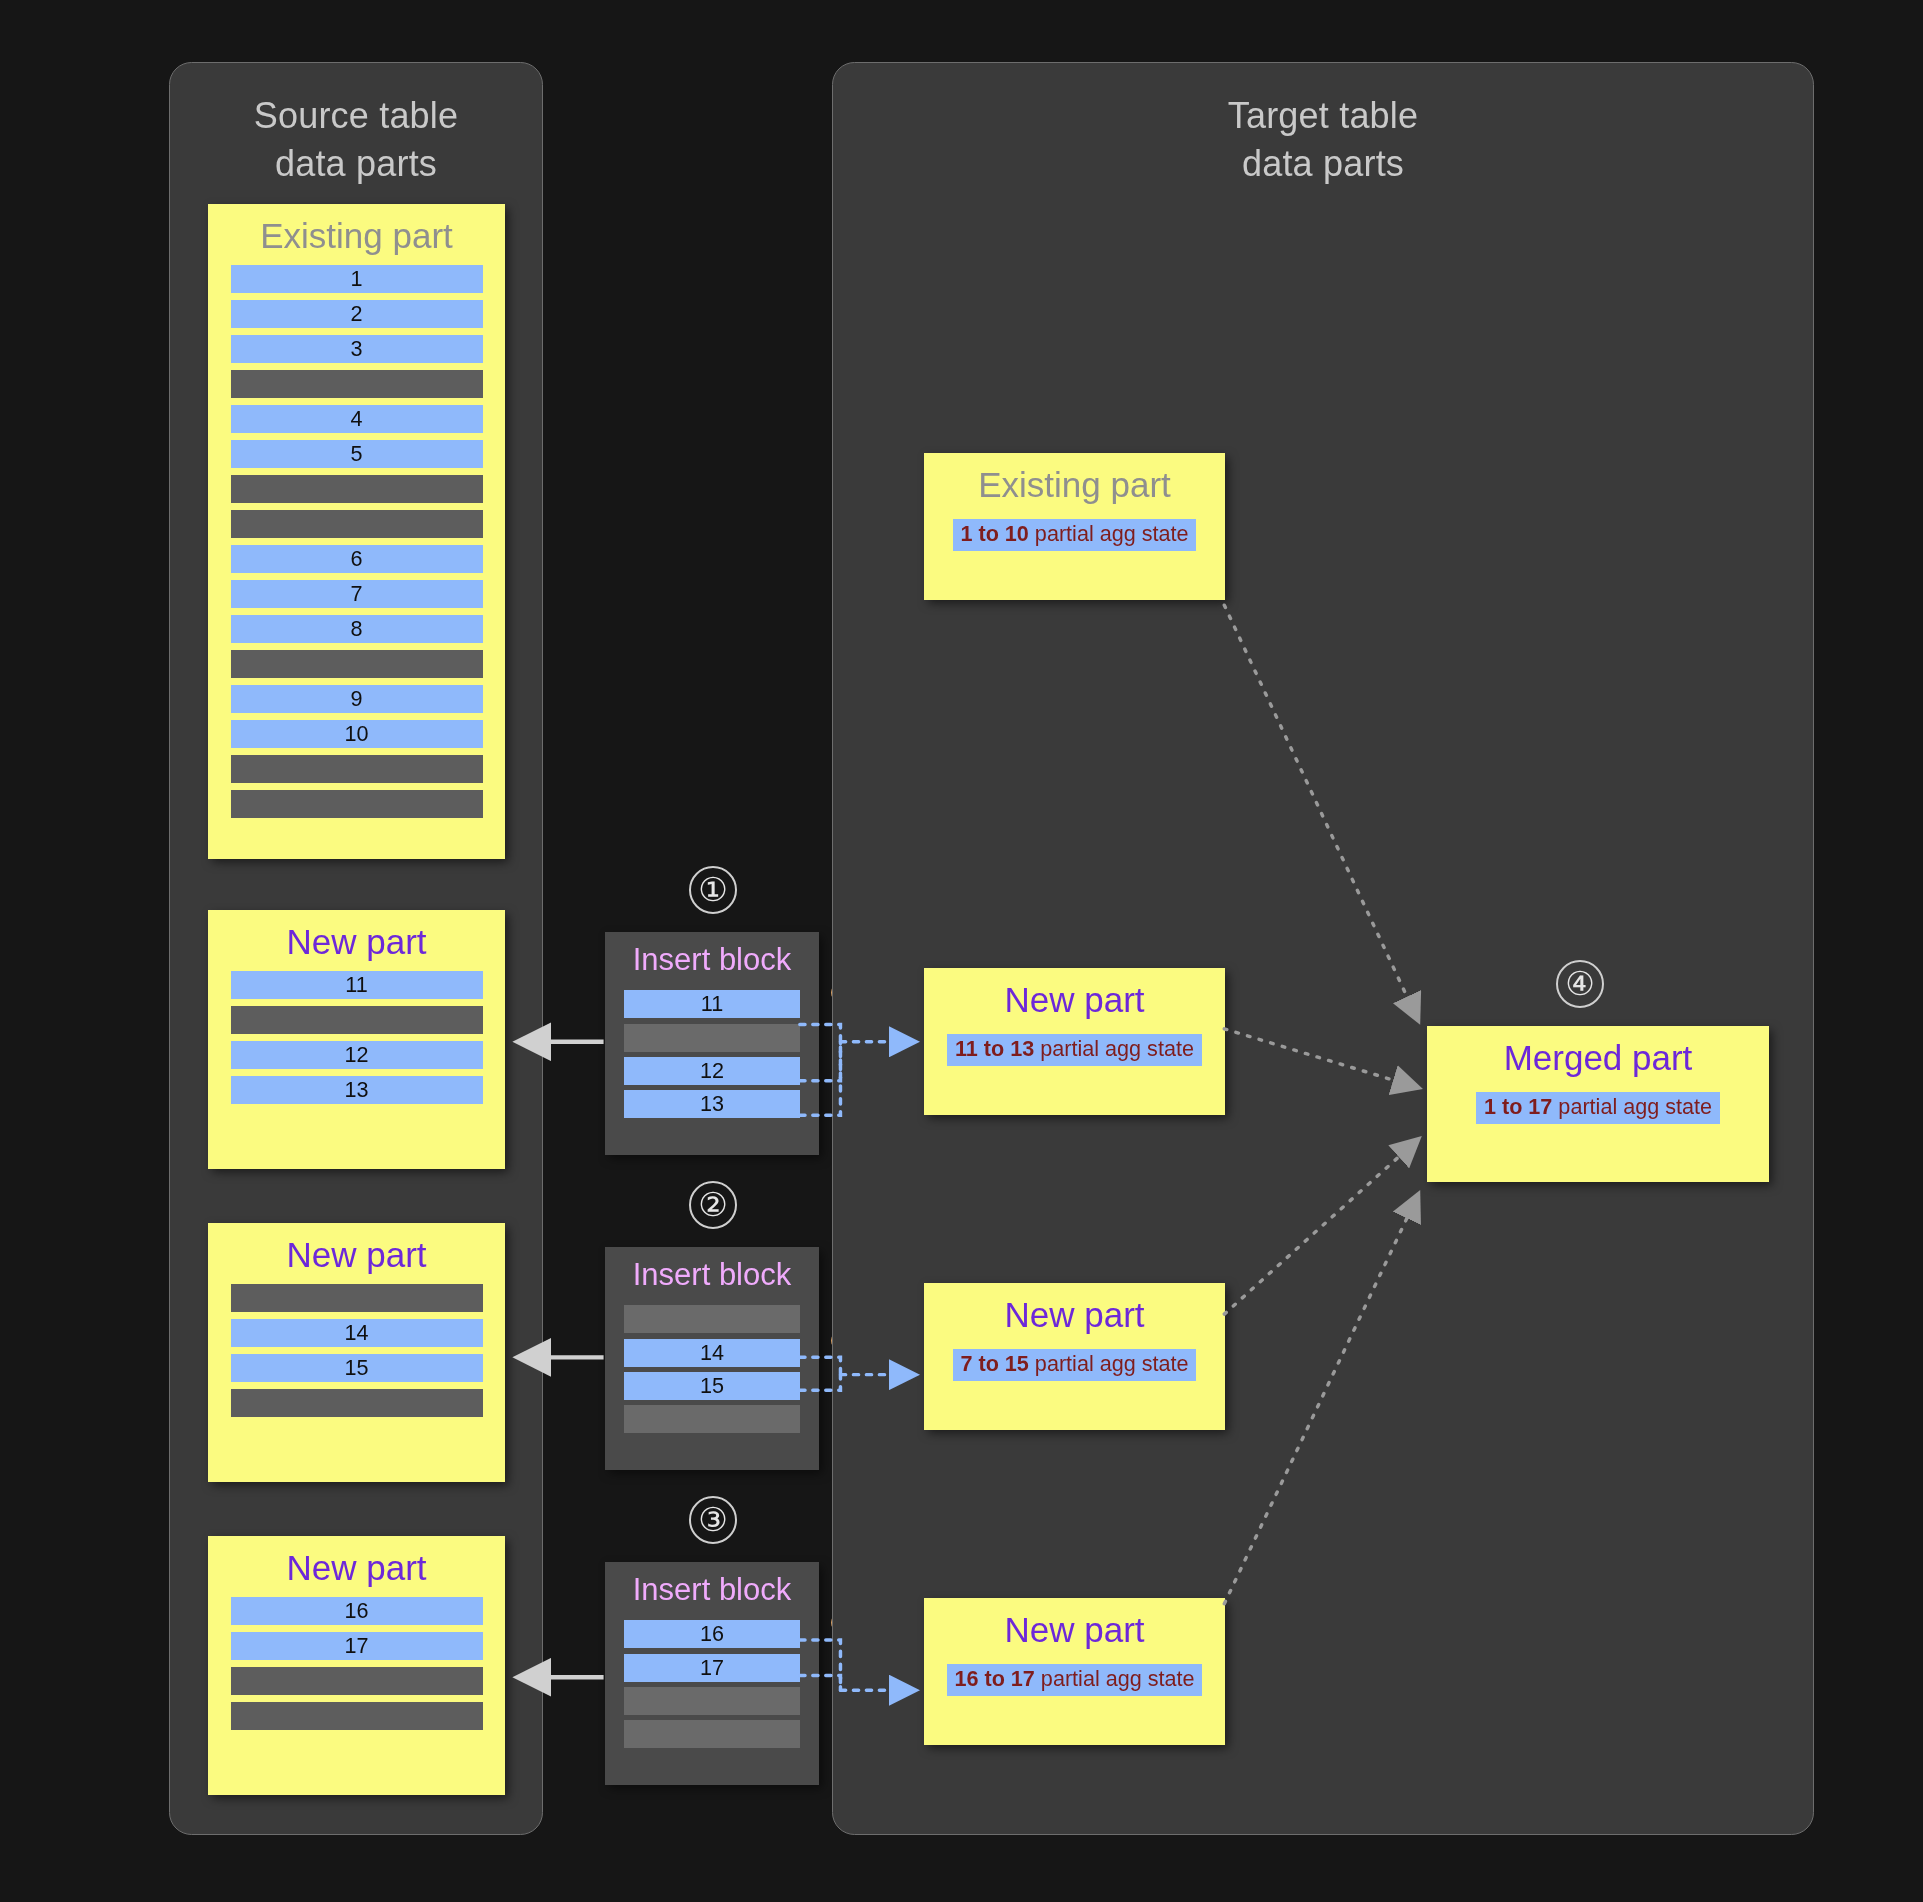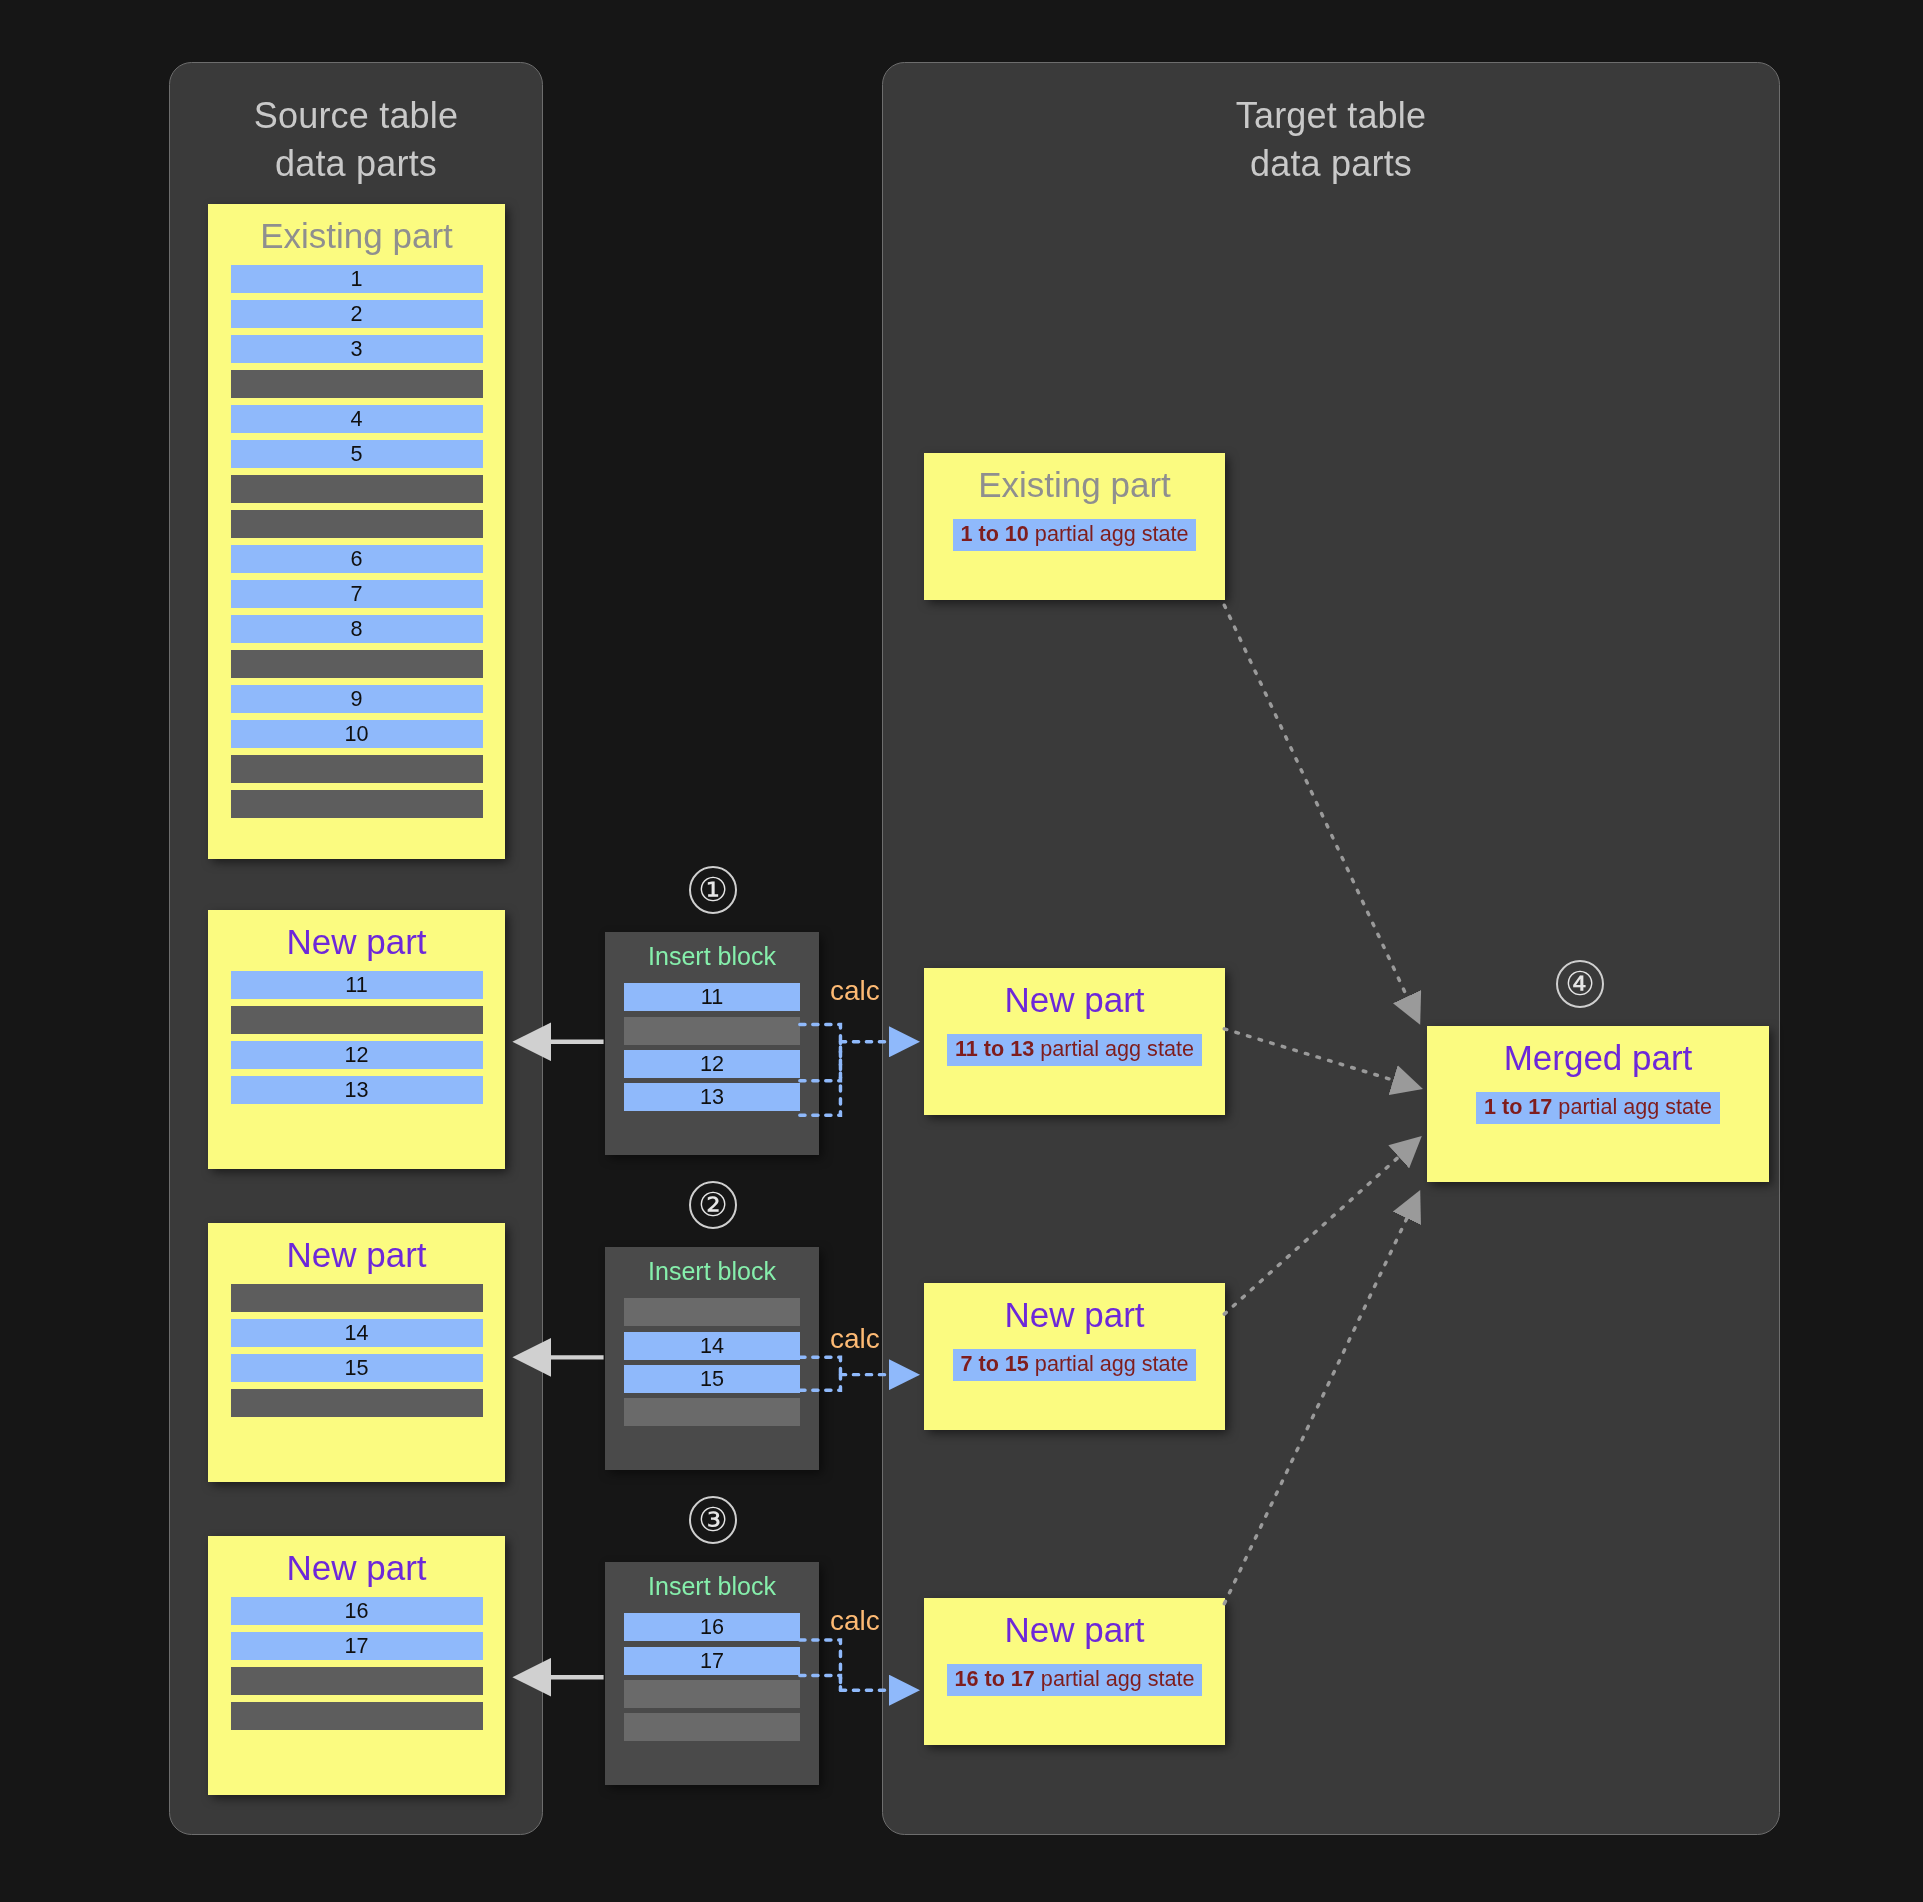--- a/index.html
+++ b/index.html
@@ -12,21 +12,21 @@
   #stage { position: relative; width: 1923px; height: 1902px; }
 
   
   .panel {
     position: absolute;
     background: #3a3a3a;
     border: 1.7px solid #6d6d6d;
     border-radius: 22.5px;
   }
   #source-panel { left: 169px; top: 62px; width: 374px; height: 1773px; }
-  #target-panel { left: 882px; top: 62px; width: 898px; height: 1773px; }
+  #target-panel { left: 832px; top: 62px; width: 982px; height: 1773px; }
 
   .panel-title {
     position: absolute; left: 0; right: 0; top: 29px;
     text-align: center;
     color: #c9c9c9;
     font-size: 36px;
     line-height: 1.32;
     white-space: pre-line;
     letter-spacing: 0.2px;
   }
@@ -72,22 +72,22 @@
   .agg-wrap { text-align: center; padding: 5.2px 0 0 0; }
 
   
   .insert-block {
     position: absolute;
     background: #4a4a4a;
     box-shadow: 3.5px 4.3px 9.5px rgba(0,0,0,.5);
   }
   .insert-title {
     text-align: center;
-    color: #86efac;
-    font-size: 25px;
+    color: #f0abfc;
+    font-size: 31px;
     padding-top: 10.4px;
     padding-bottom: 12px;
     white-space: nowrap;
   }
   .insert-rows { padding: 0 19px 17.3px 19px; }
   .insert-rows .row { margin-bottom: 5.2px; }
   .insert-rows .row.empty { background: #6a6a6a; }
 
   
   .step {

